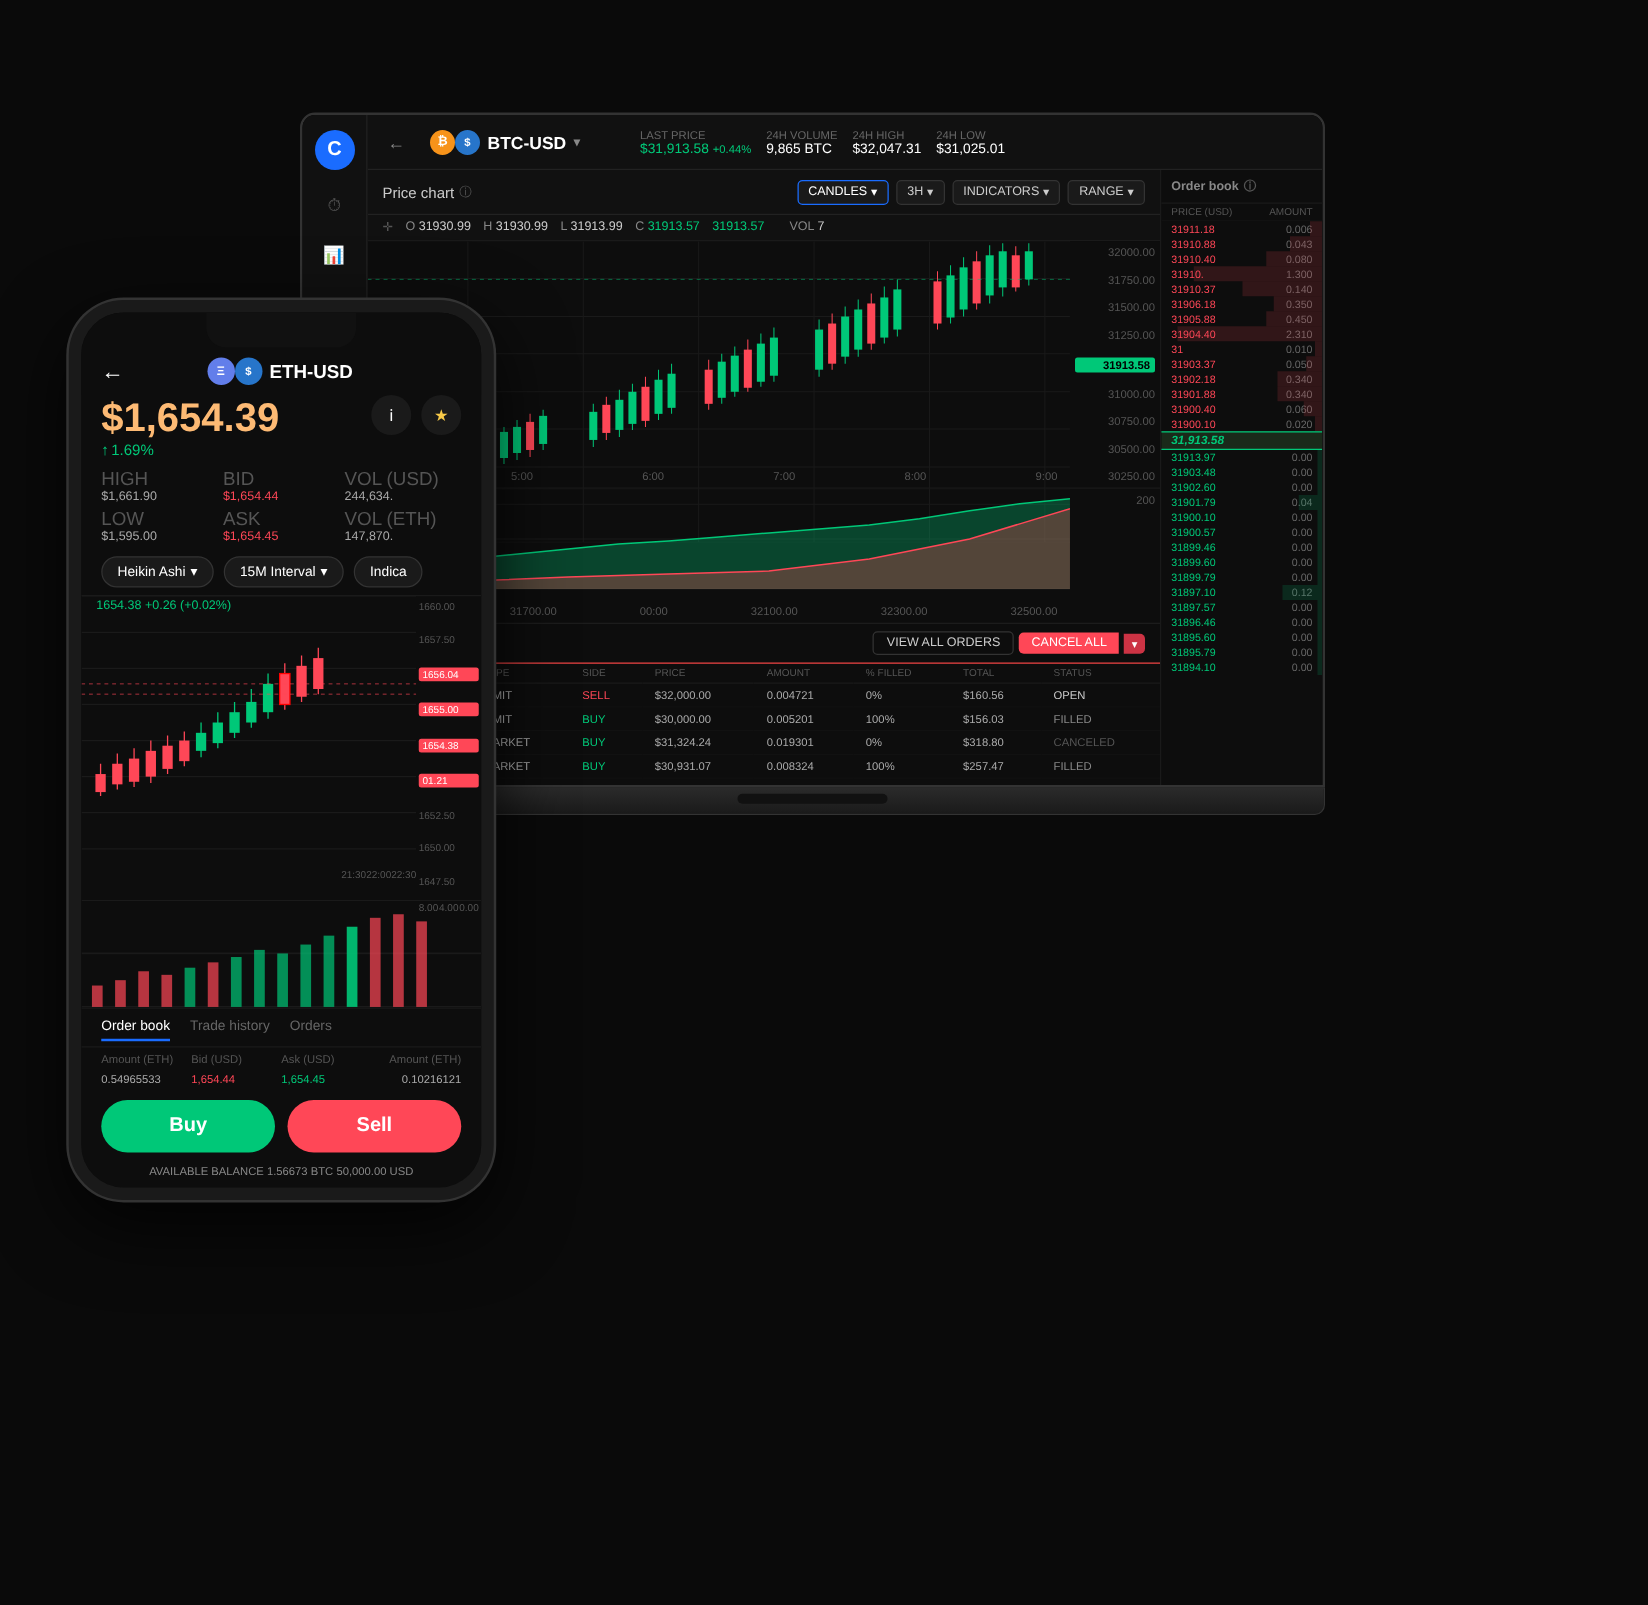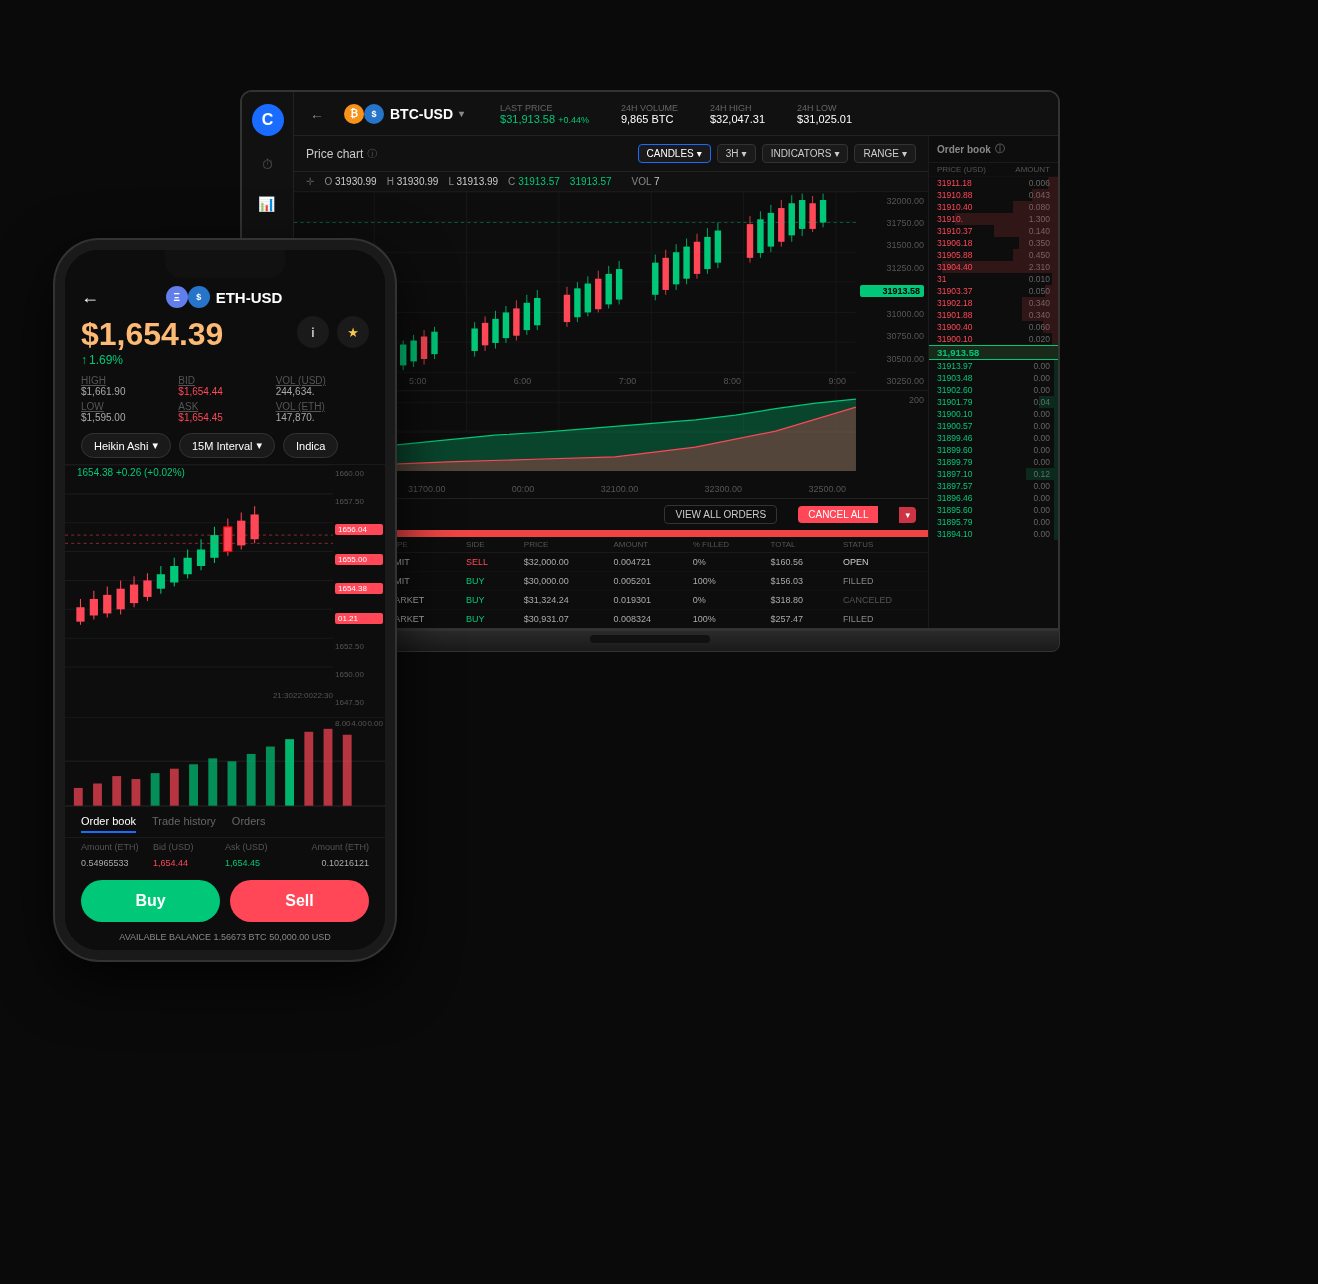--- a/index.html
+++ b/index.html
@@ -140,22 +140,22 @@
       width: 20px; height: 20px;
       background: #2775ca;
       border-radius: 50%;
       display: flex; align-items: center; justify-content: center;
       font-size: 9px; color: white; font-weight: 900;
       margin-left: -6px;
     }
     .chevron-down { font-size: 10px; color: #888; }
     .header-stats {
       display: flex;
-      gap: 32px;
-      margin-left: 16px;
+      gap: 12px;
+      margin-left: 28px;
     }
     .stat-item { display: flex; flex-direction: column; }
     .stat-label { font-size: 9px; color: #666; text-transform: uppercase; }
     .stat-value { font-size: 11px; color: white; font-weight: 500; }
     .stat-value.green { color: #00c878; }
 
     
     .desktop-content {
       display: flex;
       flex: 1;
@@ -328,20 +328,21 @@
       position: relative;
     }
     .ob-row.ask .price { color: #ff4757; }
     .ob-row.bid .price { color: #00c878; }
     .ob-row .price { font-weight: 500; }
     .ob-row .amount { color: #666; text-align: right; }
     .ob-row.current-price {
       background: #1a2a1a;
       border-top: 1px solid #00c878;
       border-bottom: 1px solid #00c878;
+      font-style: italic;
     }
     .ob-row.current-price .price { color: #00c878; font-weight: 700; font-size: 9.5px; }
     .ob-spread-bar {
       position: absolute;
       right: 0;
       top: 0;
       bottom: 0;
       opacity: 0.15;
     }
     .ob-spread-bar.red { background: #ff4757; }
@@ -352,22 +353,22 @@
       height: 130px;
       border-top: 1px solid #222;
       background: #0d0d0d;
       overflow-y: auto;
     }
     .orders-toolbar {
       display: flex;
       align-items: center;
       justify-content: flex-end;
       padding: 6px 12px;
-      gap: 21px;
-      border-bottom: 7px solid #ef4444;
+      gap: 4px;
+      border-bottom: 1px solid #ef4444;
     }
     .view-all-btn {
       background: transparent;
       border: 1px solid #333;
       color: #ccc;
       font-size: 10px;
       padding: 3px 10px;
       border-radius: 4px;
       cursor: pointer;
     }
@@ -526,21 +527,21 @@
       padding: 0 16px 10px;
       display: grid;
       grid-template-columns: 1fr 1fr 1fr;
       gap: 4px;
       font-size: 10px;
     }
     .phone-stat-row {
       display: flex;
       flex-direction: column;
     }
-    .phone-stat-label { color: #555; font-size: 10px; text-decoration: underline; }
+    .phone-stat-label { color: #555; font-size: 15px; }
     .phone-stat-val { color: #aaa; font-size: 10px; }
     .phone-stat-val.red { color: #ff4757; }
 
     .phone-controls {
       padding: 0 16px 6px;
       display: flex;
       gap: 8px;
     }
     .phone-select-btn {
       background: #1a1a1a;

